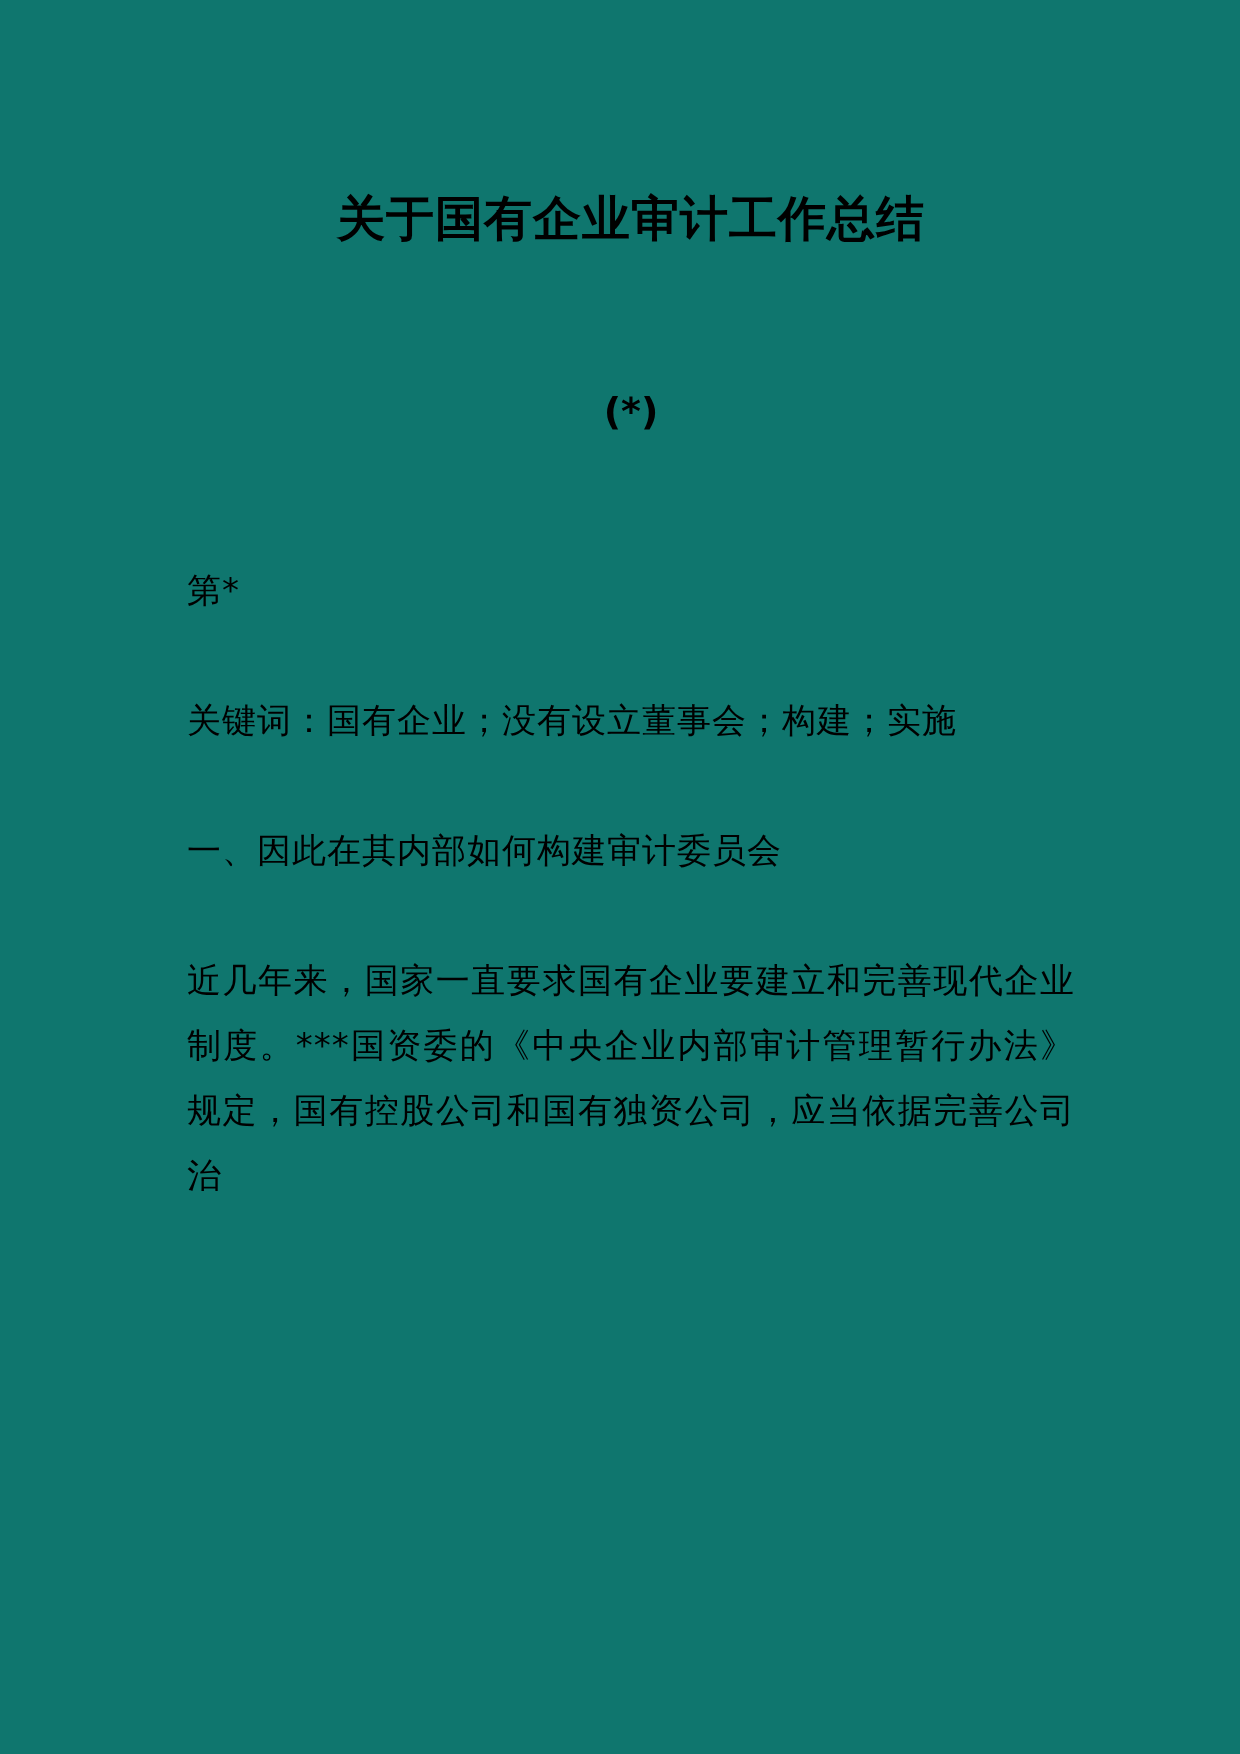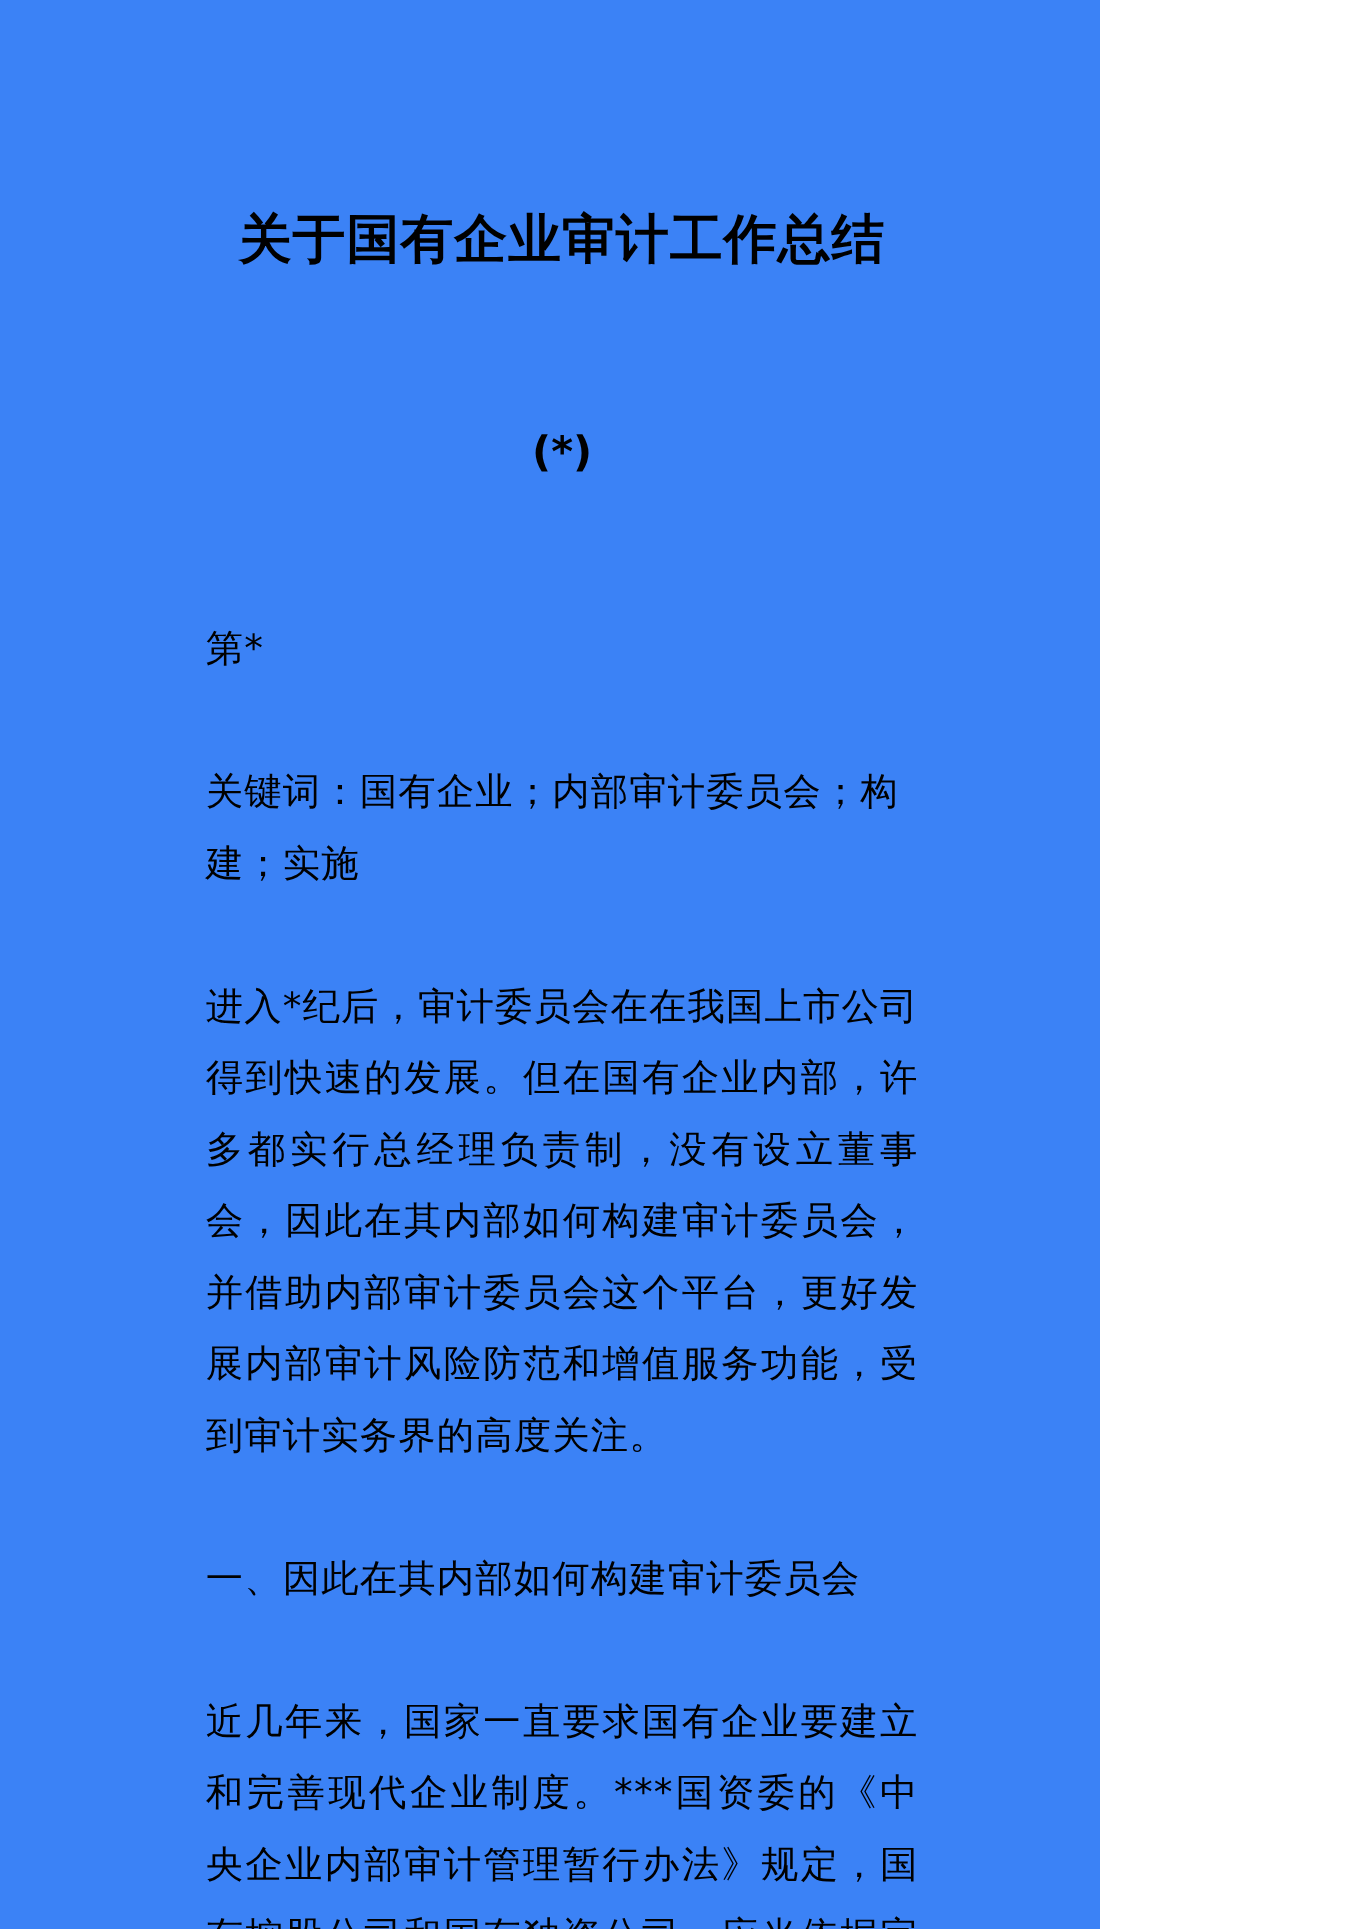--- a/index.html
+++ b/index.html
@@ -8,25 +8,25 @@
     background: #ffffff;
   }
   body {
     width: 1240px;
     height: 1754px;
     font-family: "DejaVu Sans", "Liberation Sans", sans-serif;
     color: #000000;
   }
   .page {
     box-sizing: border-box;
-    width: 1000px;
+    width: 1240px;
     height: 1754px;
     padding: 0 165px 0 187px;
     overflow: hidden;
-    background: #3b82f6;
+    background: #0f766e;
   }
   .doc-title {
     margin: 190px 0 0 0;
     font-size: 48px;
     line-height: 56px;
     font-weight: 900;
     letter-spacing: 1px;
     text-align: center;
     white-space: nowrap;
   }
@@ -55,20 +55,19 @@
 </head>
 <body>
 
 <div class="page">
   <h1 class="doc-title">关于国有企业审计工作总结</h1>
 
   <div class="doc-subtitle">(*)</div>
 
   <p class="body-block author-line single-line">第*</p>
 
-  <p class="body-block single-line">关键词：国有企业；内部审计委员会；构建；实施</p>
+  <p class="body-block single-line">关键词：国有企业；没有设立董事会；构建；实施</p>
 
-  <p class="body-block">进入*纪后，审计委员会在在我国上市公司得到快速的发展。但在国有企业内部，许多都实行总经理负责制，没有设立董事会，因此在其内部如何构建审计委员会，并借助内部审计委员会这个平台，更好发展内部审计风险防范和增值服务功能，受到审计实务界的高度关注。</p>
 
   <p class="body-block single-line">一、因此在其内部如何构建审计委员会</p>
 
   <p class="body-block">近几年来，国家一直要求国有企业要建立和完善现代企业制度。***国资委的《中央企业内部审计管理暂行办法》规定，国有控股公司和国有独资公司，应当依据完善公司治</p>
 </div>
 
 </body></html>

